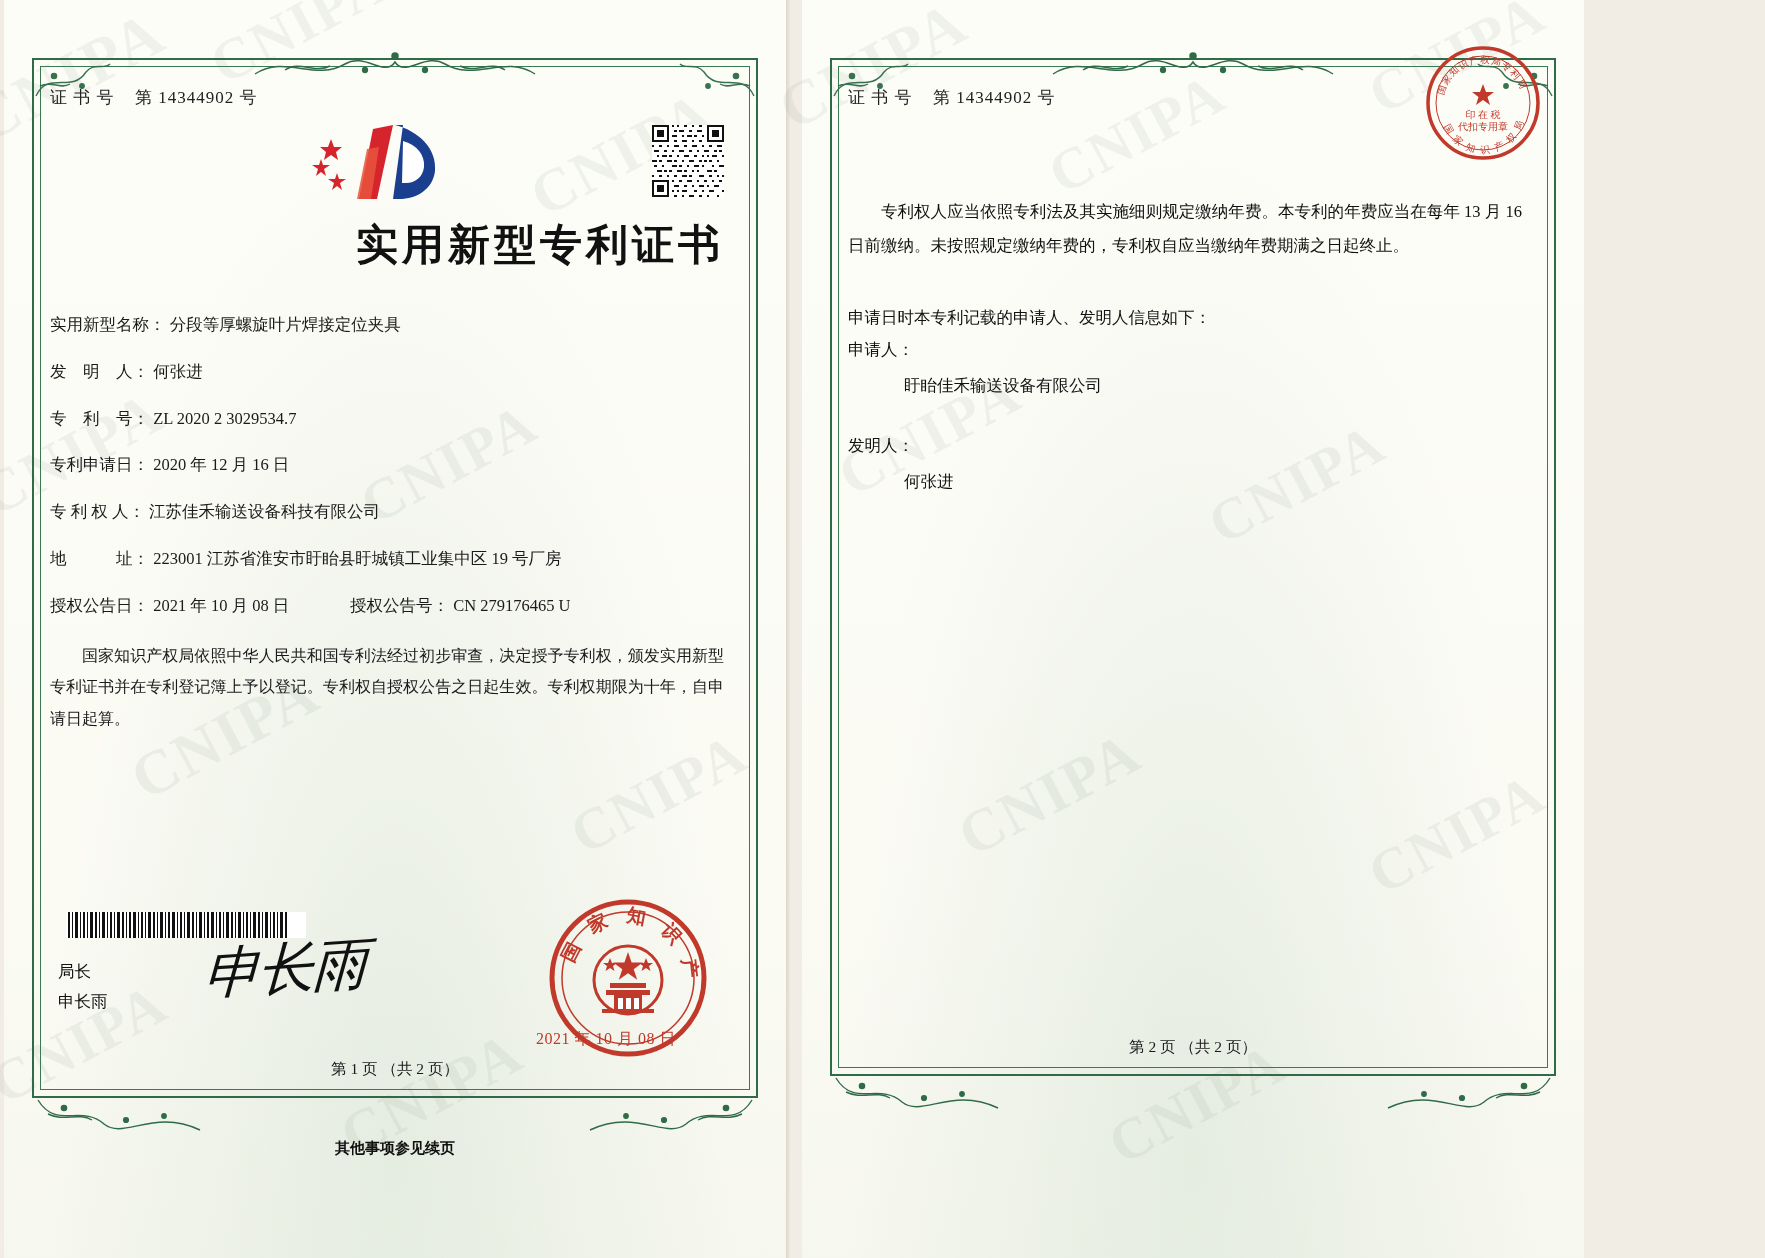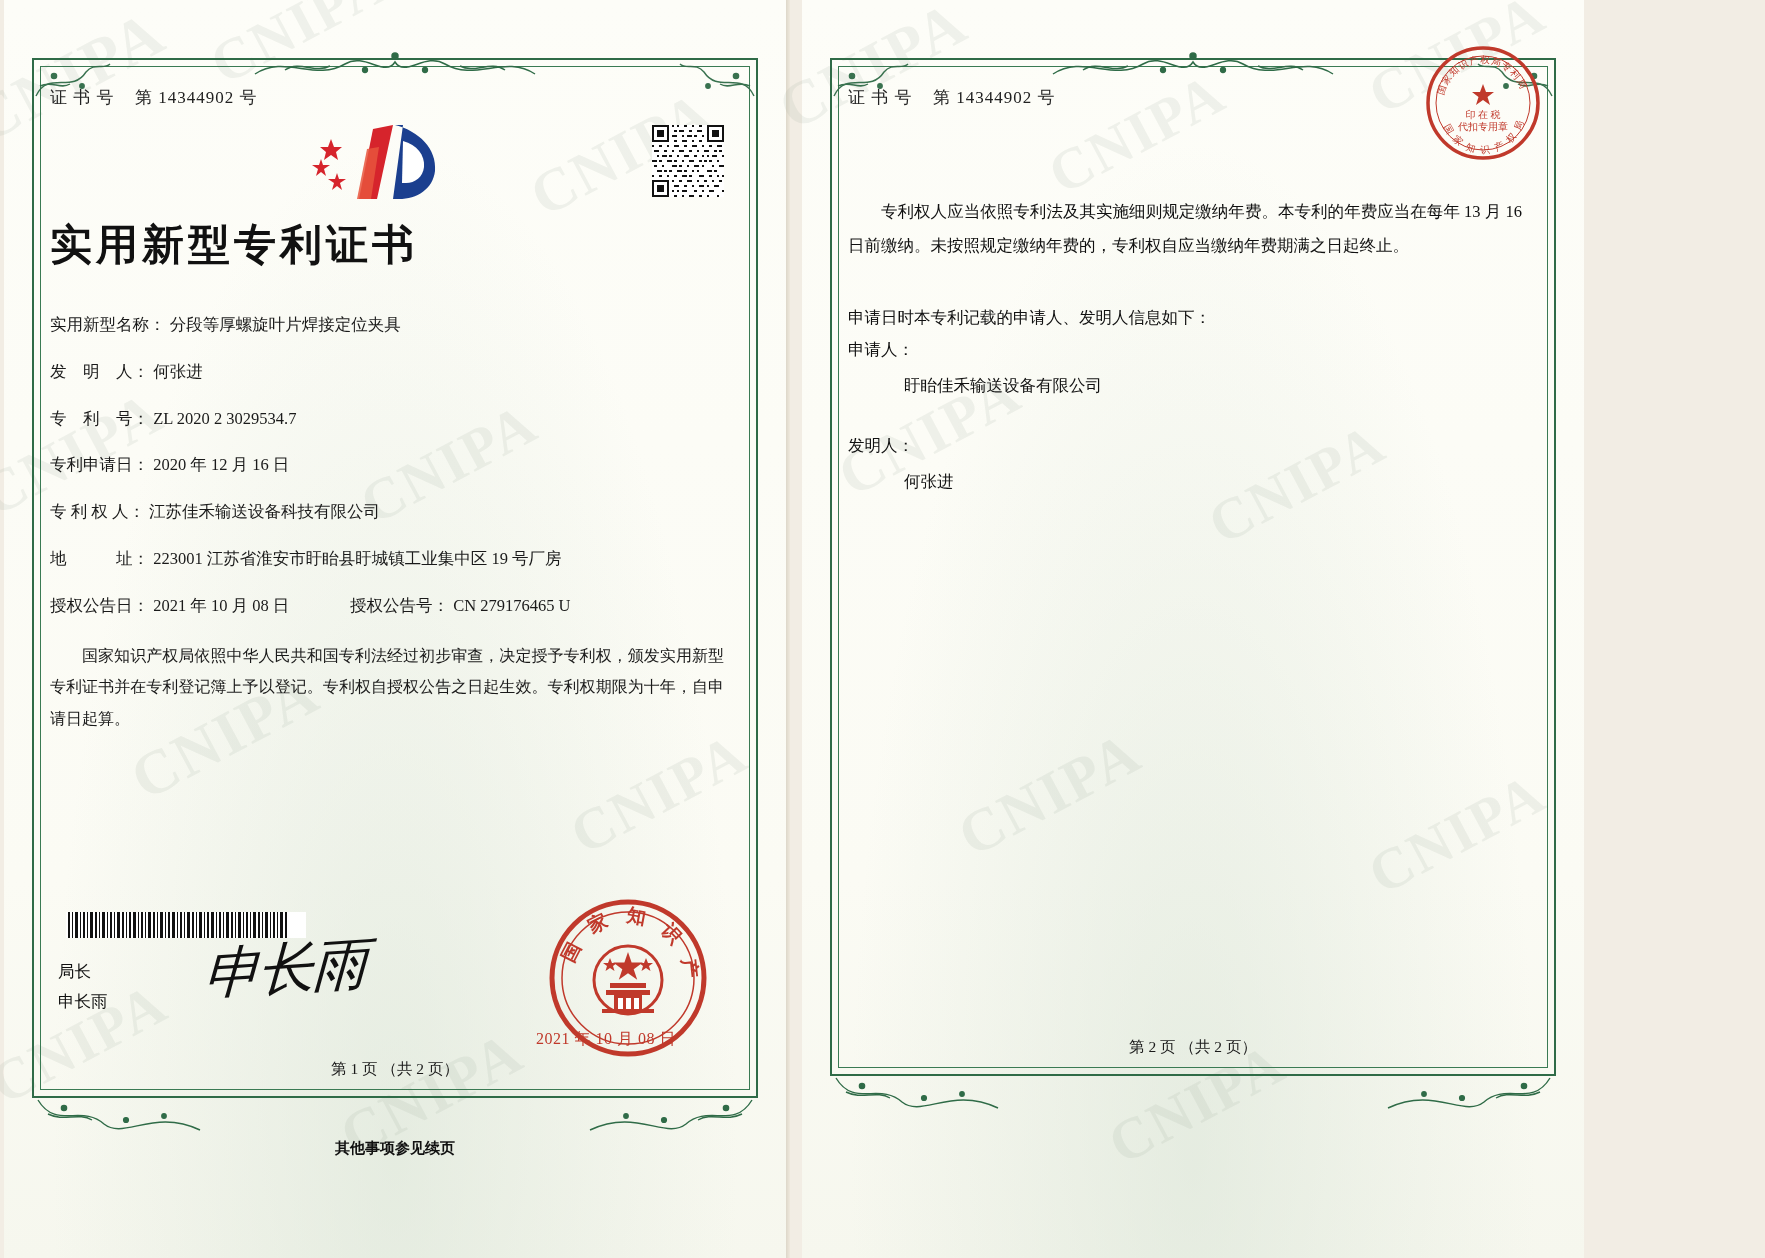--- a/index.html
+++ b/index.html
@@ -108,21 +108,21 @@
   }
   .qr {
     position: absolute;
     right: 0;
     top: 10px;
     width: 72px;
     height: 72px;
   }
 
   .doc-title {
-    text-align: left;
+    text-align: right;
     font-size: 42px;
     font-weight: bold;
     letter-spacing: 4px;
     color: #111;
     margin: 6px 0 40px 0;
     font-family: "Liberation Serif", "DejaVu Serif", serif;
   }
 
   .field {
     font-size: 16.5px;

